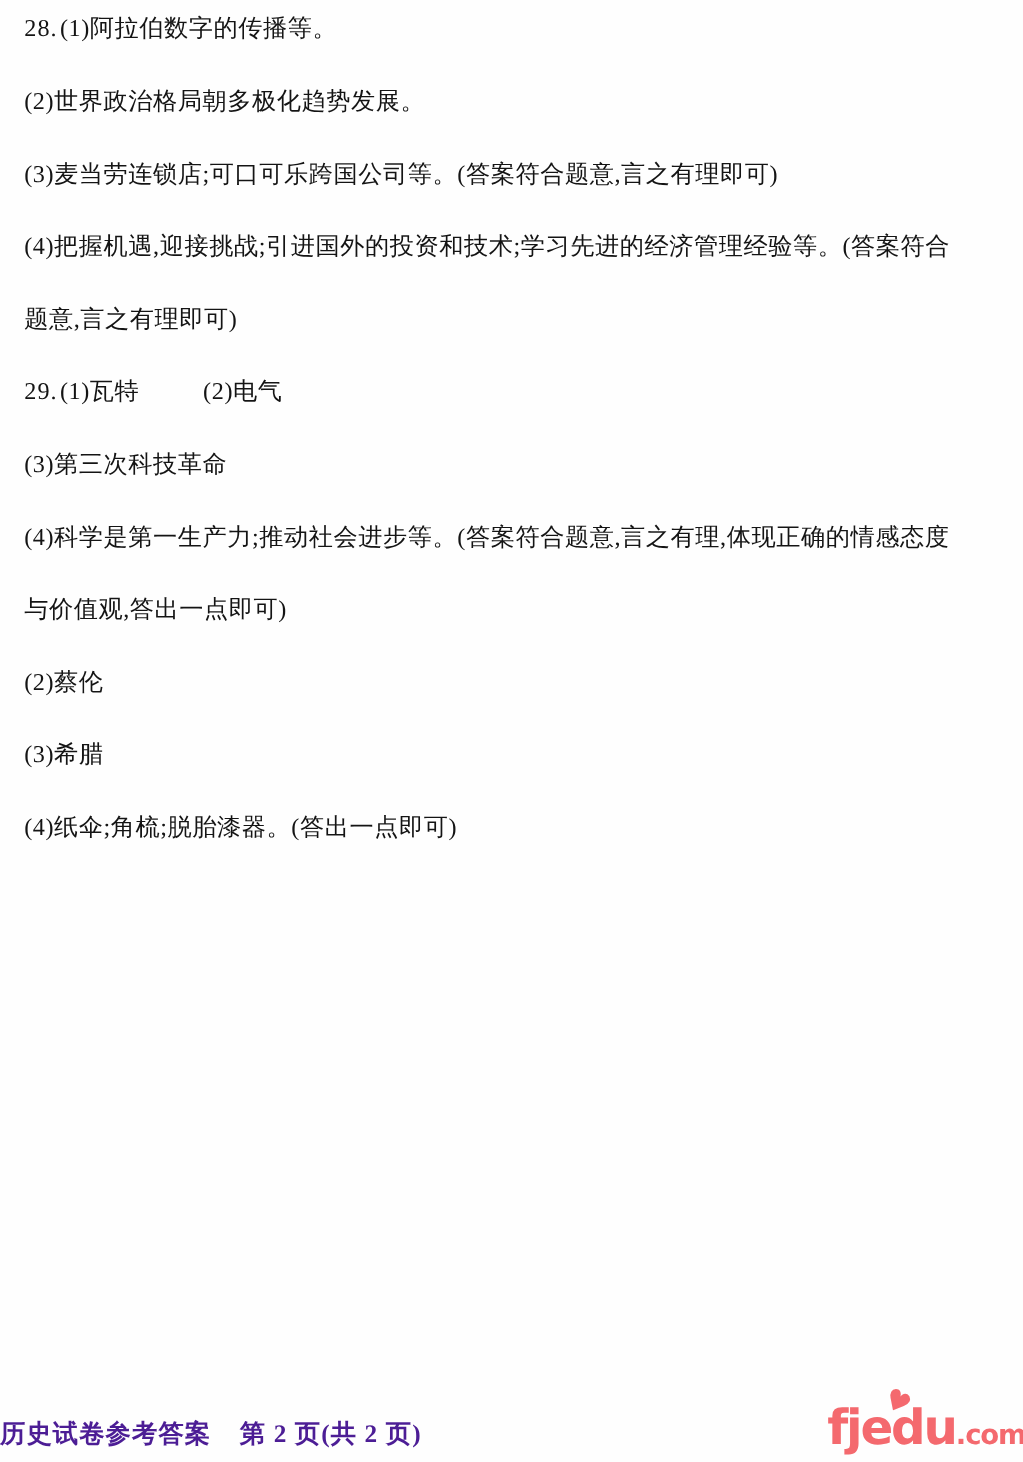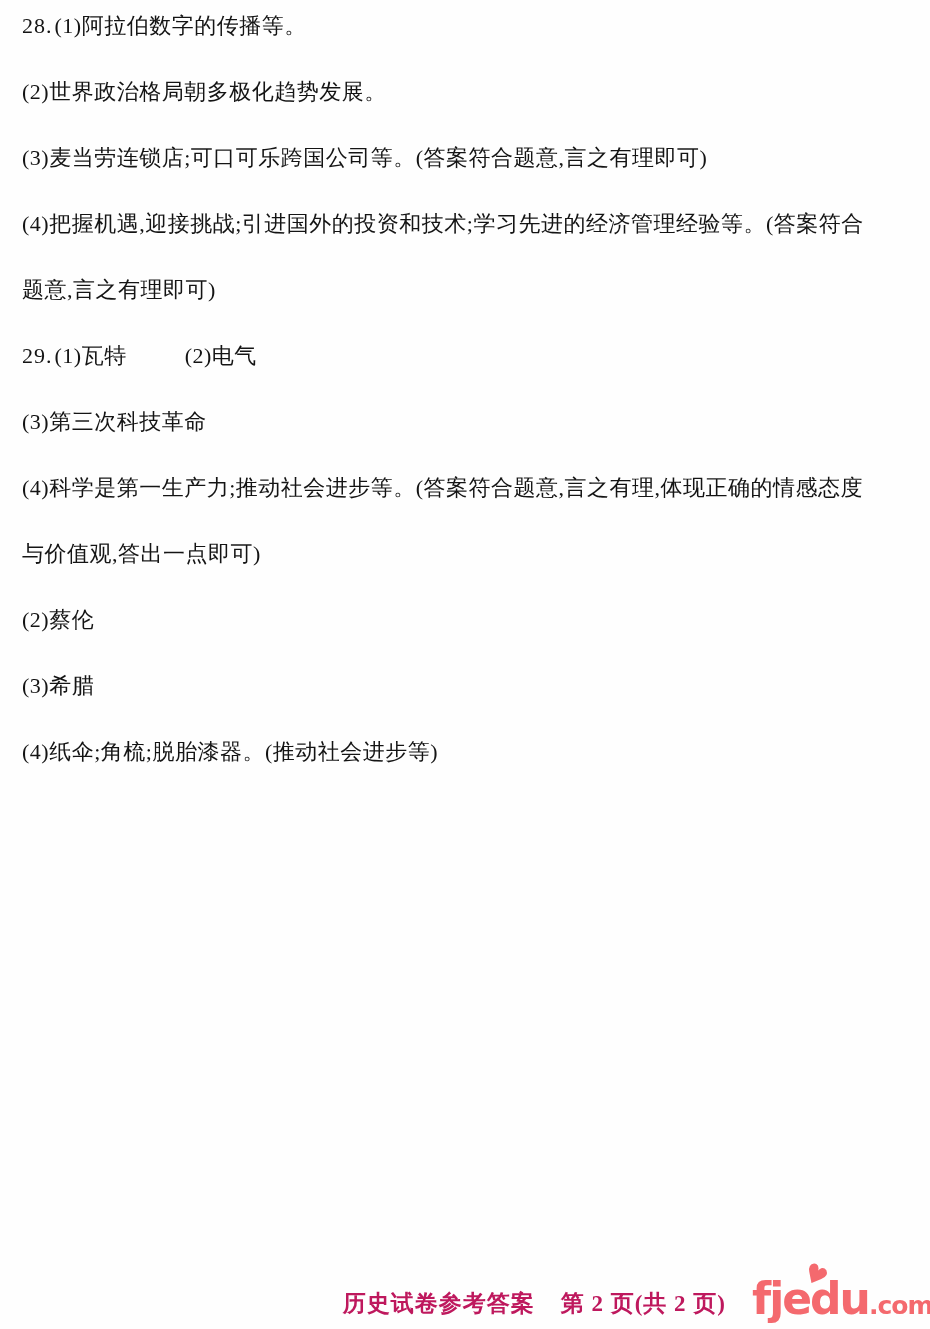--- a/index.html
+++ b/index.html
@@ -38,27 +38,27 @@
     padding-right: 2px;
   }
   .plabel.gap2 {
     margin-left: 58px;
   }
   .footer {
     position: absolute;
     left: 0;
     top: 1288px;
     width: 752px;
-    text-align: right;
+    text-align: left;
     padding-right: 26px;
     box-sizing: border-box;
     font-size: 23px;
     font-weight: bold;
     letter-spacing: 1px;
-    color: #be185d;
+    color: #4c1d95;
   }
   .footer .fpage {
     margin-left: 26px;
   }
   .watermark {
     position: absolute;
     left: 752px;
     top: 1272px;
     width: 178px;
     height: 54px;
@@ -102,21 +102,21 @@
 
     <section>
       <div class="part qfirst"><span class="qnum">29.</span><span class="plabel">(1)</span><span class="ptext">瓦特</span><span class="plabel gap2">(2)</span><span class="ptext">电气</span></div>
       <div class="part"><span class="plabel">(3)</span><span class="ptext">第三次科技革命</span></div>
       <div class="part"><span class="plabel">(4)</span><span class="ptext">科学是第一生产力;推动社会进步等。(答案符合题意,言之有理,体现正确的情感态度与价值观,答出一点即可)</span></div>
     </section>
 
     <section>
       <div class="part"><span class="plabel">(2)</span><span class="ptext">蔡伦</span></div>
       <div class="part"><span class="plabel">(3)</span><span class="ptext">希腊</span></div>
-      <div class="part"><span class="plabel">(4)</span><span class="ptext">纸伞;角梳;脱胎漆器。(推动社会进步等)</span></div>
+      <div class="part"><span class="plabel">(4)</span><span class="ptext">纸伞;角梳;脱胎漆器。(答出一点即可)</span></div>
     </section>
 
   </div>
 
   <div class="footer"><span class="ftitle">历史试卷参考答案</span><span class="fpage">第 2 页(共 2 页)</span></div>
 
   <div class="watermark">
     <span class="wm-heart">♥</span><span class="wm-main">fjedu</span><span class="wm-com">.com</span>
   </div>
 

